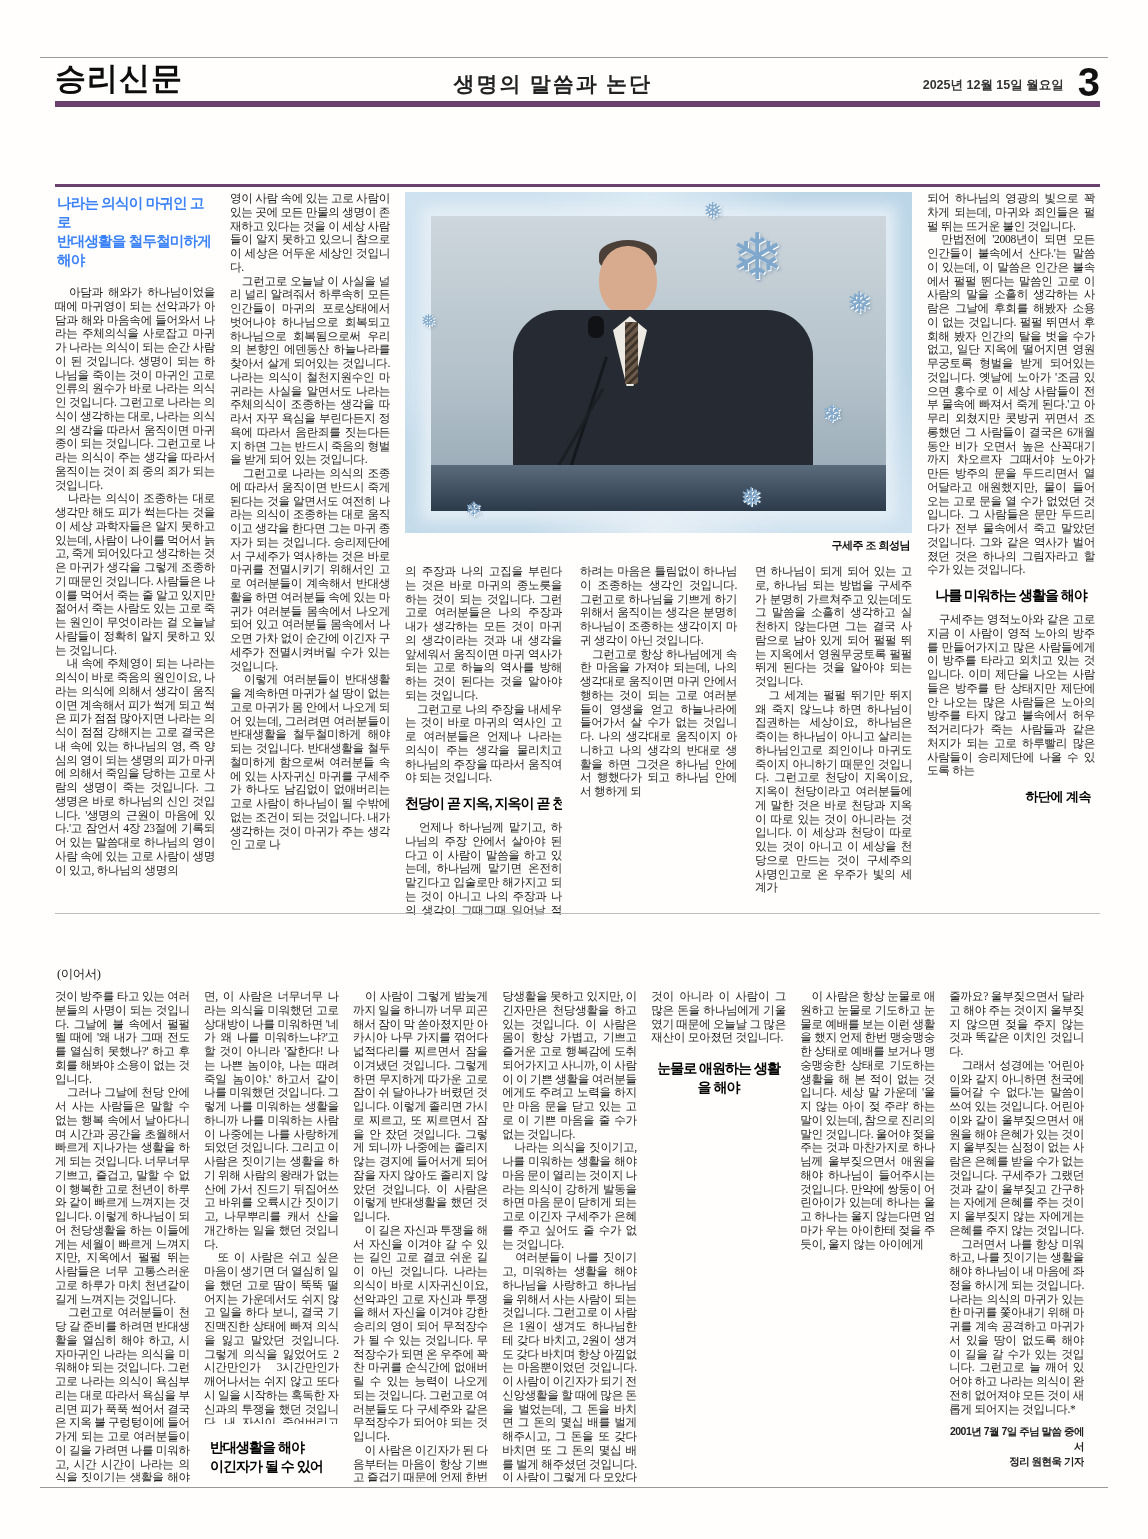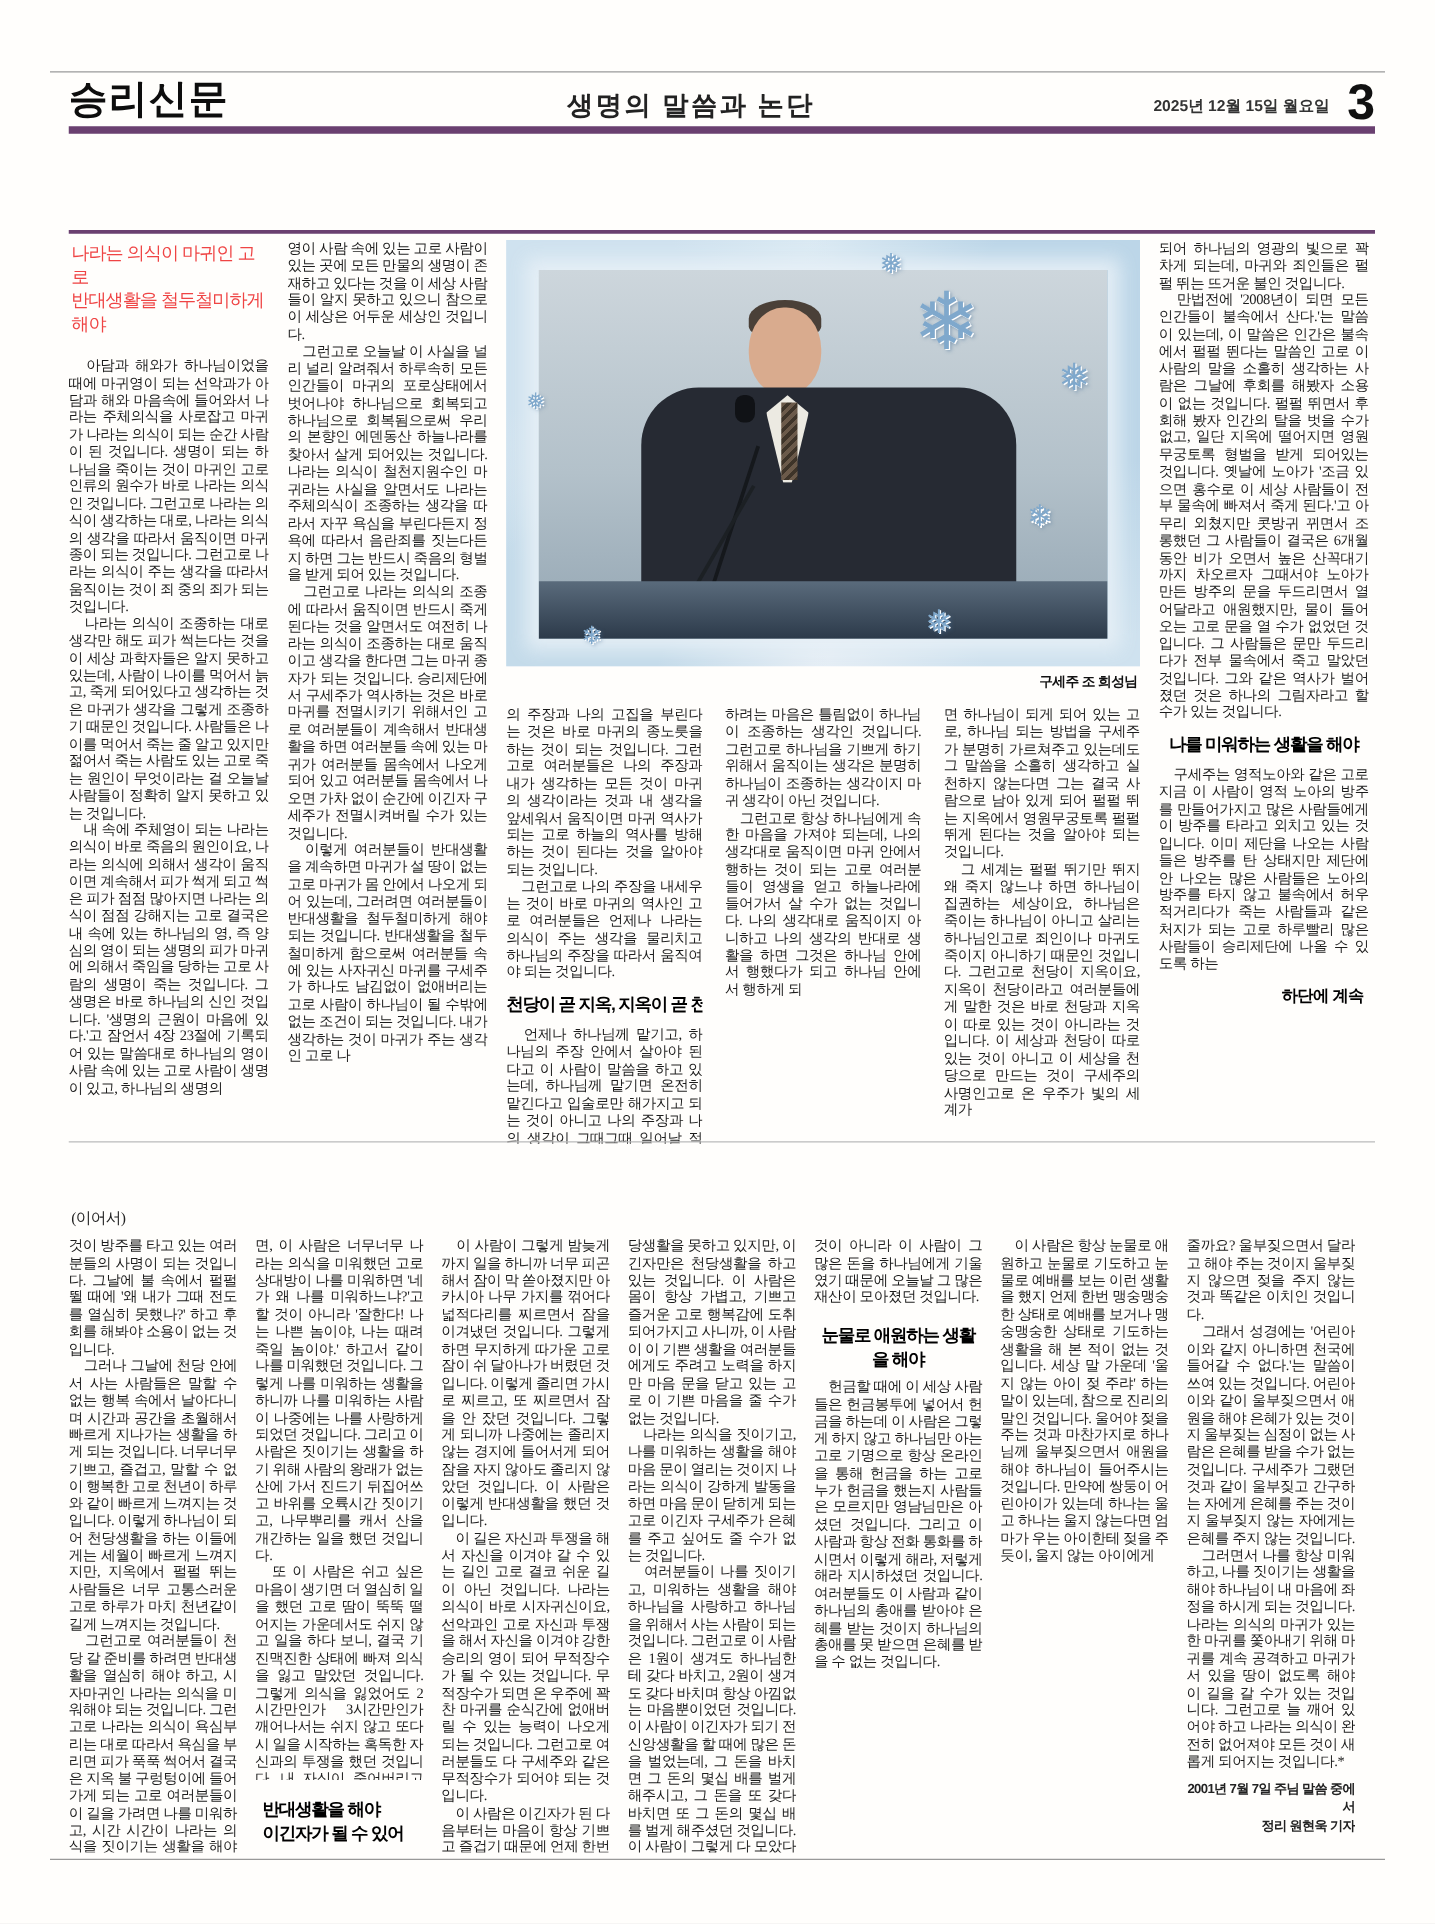--- a/index.html
+++ b/index.html
@@ -17,21 +17,21 @@
   .headline1 span{font-family:"Liberation Sans",sans-serif;font-weight:900;font-size:47px;letter-spacing:-1px;color:#050505;transform:scaleY(1.08);white-space:nowrap;}
   .purple-line{position:absolute;left:55px;right:48px;top:184px;height:3px;background:#6a4070;}
   
   .article1{position:absolute;left:55px;top:192px;width:1045px;height:714px;display:flex;}
   .a1-col{overflow:hidden;}
   .a1-c1{width:160px;margin-right:15px;}
   .a1-c2{width:160px;margin-right:15px;height:714px;}
   .a1-mid{width:507px;margin-right:15px;}
   .a1-c6{width:168px;height:714px;display:flex;flex-direction:column;}
   .body-txt{font-size:11.6px;line-height:13.75px;text-align:justify;word-break:break-all;letter-spacing:-0.3px;white-space:pre-line;color:#1c1c1c;}
-  .sub-left{font-family:"Liberation Sans",sans-serif;font-weight:400;font-size:14.5px;line-height:19px;letter-spacing:-0.8px;white-space:pre-line;margin:2px 0 16px 2px;color:#ef4444;}
+  .sub-left{font-family:"Liberation Sans",sans-serif;font-weight:700;font-size:14.5px;line-height:19px;letter-spacing:-0.8px;white-space:pre-line;margin:2px 0 16px 2px;color:#3b82f6;}
   .c1-txt{height:660px;overflow:hidden;}
   
   .photo-wrap{position:relative;width:507px;height:341px;background:#e7eff6;
     background-image:radial-gradient(circle at 8% 12%,#cfe2ef 0 18%,transparent 40%),
       radial-gradient(circle at 95% 20%,#bcd6e8 0 20%,transparent 45%),
       radial-gradient(circle at 90% 85%,#cfe2ef 0 16%,transparent 40%),
       radial-gradient(circle at 10% 90%,#c4dbea 0 14%,transparent 38%),
       radial-gradient(circle at 50% 0%,#dcebf4 0 30%,transparent 60%);
     overflow:hidden;}
   .photo-inner{position:absolute;left:26px;top:24px;right:26px;bottom:22px;background:linear-gradient(180deg,#cdd6dc 0%,#b3c1ca 55%,#93a5b2 100%);box-shadow:0 0 14px 10px rgba(231,240,246,.9);overflow:hidden;}
@@ -167,21 +167,20 @@
     <div class="a2-col body-txt">　이 사람이 그렇게 밤늦게까지 일을 하니까 너무 피곤해서 잠이 막 쏟아졌지만 아카시아 나무 가지를 꺾어다 넓적다리를 찌르면서 잠을 이겨냈던 것입니다. 그렇게 하면 무지하게 따가운 고로 잠이 쉬 달아나가 버렸던 것입니다. 이렇게 졸리면 가시로 찌르고, 또 찌르면서 잠을 안 잤던 것입니다. 그렇게 되니까 나중에는 졸리지 않는 경지에 들어서게 되어 잠을 자지 않아도 졸리지 않았던 것입니다. 이 사람은 이렇게 반대생활을 했던 것입니다.
 　이 길은 자신과 투쟁을 해서 자신을 이겨야 갈 수 있는 길인 고로 결코 쉬운 길이 아닌 것입니다. 나라는 의식이 바로 시자귀신이요, 선악과인 고로 자신과 투쟁을 해서 자신을 이겨야 강한 승리의 영이 되어 무적장수가 될 수 있는 것입니다. 무적장수가 되면 온 우주에 꽉 찬 마귀를 순식간에 없애버릴 수 있는 능력이 나오게 되는 것입니다. 그런고로 여러분들도 다 구세주와 같은 무적장수가 되어야 되는 것입니다.
 　이 사람은 이긴자가 된 다음부터는 마음이 항상 기쁘고 즐겁기 때문에 언제 한번 근심, 걱정을 해본 적이 없고, 언제 한번 마음이 우울해 본 적이 없는 고로 항상 웃는 얼굴을 하고 있었던 것입니다. 이 세상 사람들은 다 천</div>
     <div class="a2-col body-txt">당생활을 못하고 있지만, 이긴자만은 천당생활을 하고 있는 것입니다. 이 사람은 몸이 항상 가볍고, 기쁘고 즐거운 고로 행복감에 도취되어가지고 사니까, 이 사람이 이 기쁜 생활을 여러분들에게도 주려고 노력을 하지만 마음 문을 닫고 있는 고로 이 기쁜 마음을 줄 수가 없는 것입니다.
 　나라는 의식을 짓이기고, 나를 미워하는 생활을 해야 마음 문이 열리는 것이지 나라는 의식이 강하게 발동을 하면 마음 문이 닫히게 되는 고로 이긴자 구세주가 은혜를 주고 싶어도 줄 수가 없는 것입니다.
 　여러분들이 나를 짓이기고, 미워하는 생활을 해야 하나님을 사랑하고 하나님을 위해서 사는 사람이 되는 것입니다. 그런고로 이 사람은 1원이 생겨도 하나님한테 갖다 바치고, 2원이 생겨도 갖다 바치며 항상 아낌없는 마음뿐이었던 것입니다. 이 사람이 이긴자가 되기 전 신앙생활을 할 때에 많은 돈을 벌었는데, 그 돈을 바치면 그 돈의 몇십 배를 벌게 해주시고, 그 돈을 또 갖다 바치면 또 그 돈의 몇십 배를 벌게 해주셨던 것입니다. 이 사람이 그렇게 다 모았다면 아마 대한민국에서 최고의 재벌이 되었을 것입니다. 현재 전도관 재산이 30조원에 해당하는데, 많은 사람이 헌금을 해서 그런</div>
 
     <div class="a2-col">
       <div class="body-txt">것이 아니라 이 사람이 그 많은 돈을 하나님에게 기울였기 때문에 오늘날 그 많은 재산이 모아졌던 것입니다.</div>
       <div class="a2-sub center">눈물로 애원하는 생활을 해야</div>
-      <div class="body-txt">　헌금할 때에 이 세상 사람들은 헌금봉투에 넣어서 헌금을 하는데 이 사람은 그렇게 하지 않고 하나님만 아는 고로 기명으로 항상 온라인을 통해 헌금을 하는 고로 누가 헌금을 했는지 사람들은 모르지만 영남님만은 아셨던 것입니다. 그리고 이 사람과 항상 전화 통화를 하시면서 이렇게 해라, 저렇게 해라 지시하셨던 것입니다. 여러분들도 이 사람과 같이 하나님의 총애를 받아야 은혜를 받는 것이지 하나님의 총애를 못 받으면 은혜를 받을 수 없는 것입니다.</div>
     </div>
 
     <div class="a2-col body-txt">　이 사람은 항상 눈물로 애원하고 눈물로 기도하고 눈물로 예배를 보는 이런 생활을 했지 언제 한번 맹숭맹숭한 상태로 예배를 보거나 맹숭맹숭한 상태로 기도하는 생활을 해 본 적이 없는 것입니다. 세상 말 가운데 '울지 않는 아이 젖 주랴' 하는 말이 있는데, 참으로 진리의 말인 것입니다. 울어야 젖을 주는 것과 마찬가지로 하나님께 울부짖으면서 애원을 해야 하나님이 들어주시는 것입니다. 만약에 쌍둥이 어린아이가 있는데 하나는 울고 하나는 울지 않는다면 엄마가 우는 아이한테 젖을 주듯이, 울지 않는 아이에게</div>
 
     <div class="a2-col flexcol">
       <div class="body-txt fill">줄까요? 울부짖으면서 달라고 해야 주는 것이지 울부짖지 않으면 젖을 주지 않는 것과 똑같은 이치인 것입니다.
 　그래서 성경에는 '어린아이와 같지 아니하면 천국에 들어갈 수 없다.'는 말씀이 쓰여 있는 것입니다. 어린아이와 같이 울부짖으면서 애원을 해야 은혜가 있는 것이지 울부짖는 심정이 없는 사람은 은혜를 받을 수가 없는 것입니다. 구세주가 그랬던 것과 같이 울부짖고 간구하는 자에게 은혜를 주는 것이지 울부짖지 않는 자에게는 은혜를 주지 않는 것입니다.
 　그러면서 나를 항상 미워하고, 나를 짓이기는 생활을 해야 하나님이 내 마음에 좌정을 하시게 되는 것입니다. 나라는 의식의 마귀가 있는 한 마귀를 쫓아내기 위해 마귀를 계속 공격하고 마귀가 서 있을 땅이 없도록 해야 이 길을 갈 수가 있는 것입니다. 그런고로 늘 깨어 있어야 하고 나라는 의식이 완전히 없어져야 모든 것이 새롭게 되어지는 것입니다.*</div>
       <div class="byline">2001년 7월 7일 주님 말씀 중에서
 정리 원현욱 기자</div>

